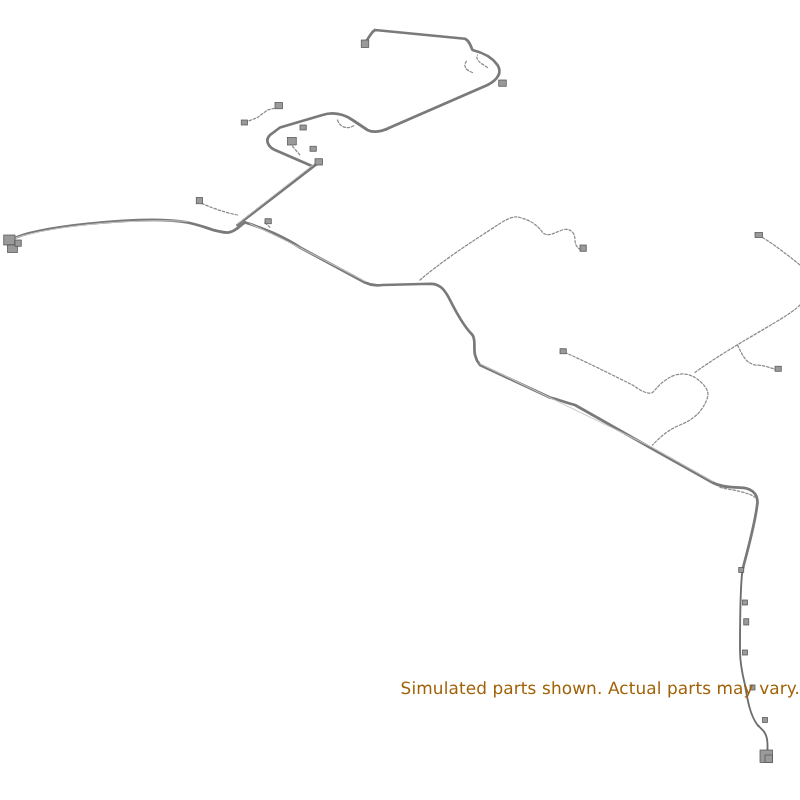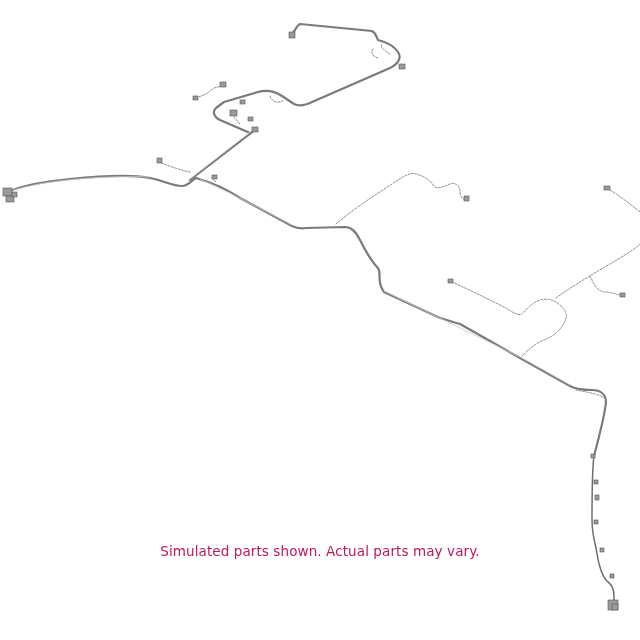--- a/index.html
+++ b/index.html
@@ -1,20 +1,20 @@
 <!DOCTYPE html>
 <html><head>
 <meta charset="utf-8">
 <style>
   html, body { margin: 0; padding: 0; background: #ffffff; }
   body { width: 640px; height: 640px; position: relative; overflow: hidden; font-family: "DejaVu Sans", sans-serif; }
   .diagram { position: absolute; left: 0; top: 0; width: 640px; height: 640px; }
   .caption {
-    position: absolute; left: 0; top: 543px; width: 640px; text-align: center;
-    font-family: "DejaVu Sans", sans-serif; font-size: 13.5px; color: #be185d; letter-spacing: 0.1px;
+    position: absolute; left: 0; top: 543px; width: 640px; text-align: right;
+    font-family: "DejaVu Sans", sans-serif; font-size: 13.5px; color: #a16207; letter-spacing: 0.1px;
   }
   .wire-main { fill: none; stroke: #7a7a7a; stroke-width: 2.2; stroke-linejoin: round; stroke-linecap: round; }
   .wire-main-hi { fill: none; stroke: #c8c8c8; stroke-width: 0.8; stroke-linejoin: round; stroke-linecap: round; }
   .wire-thin { fill: none; stroke: #8c8c8c; stroke-width: 1; stroke-dasharray: 2 1.5; stroke-linejoin: round; stroke-linecap: round; }
   .wire-mid { fill: none; stroke: #6e6e6e; stroke-width: 1.5; stroke-linejoin: round; stroke-linecap: round; }
   .conn { fill: #9a9a9a; stroke: #555; stroke-width: 0.6; }
 </style>
 </head>
 <body>
 

